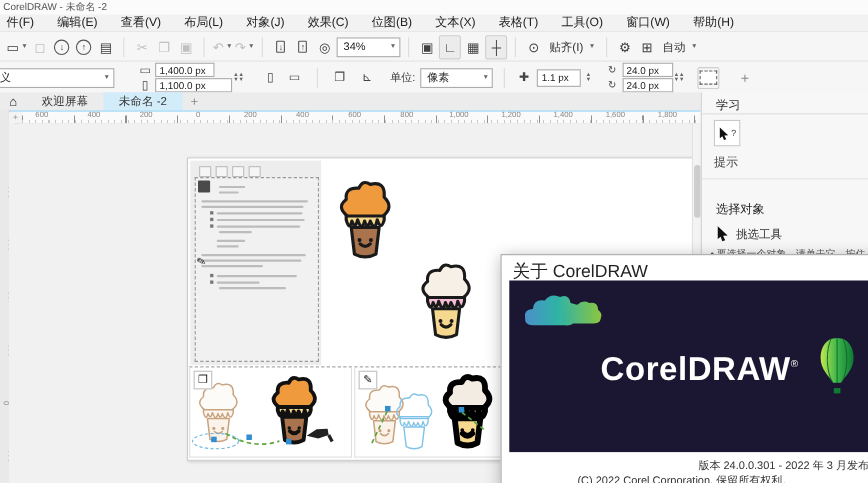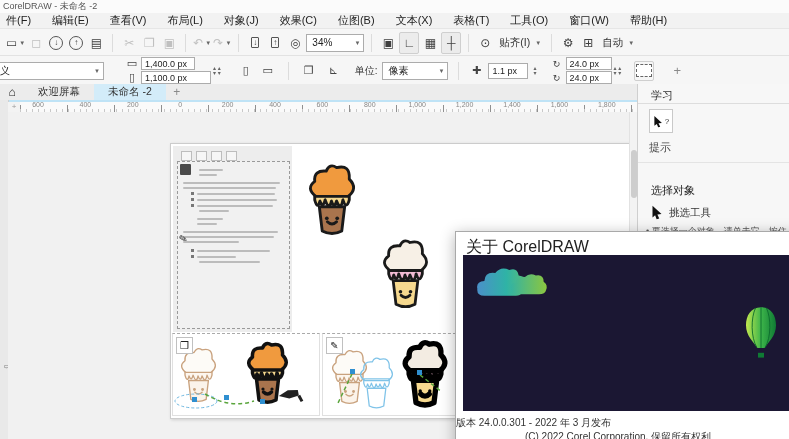--- a/index.html
+++ b/index.html
@@ -75,21 +75,21 @@
 #section-label{position:absolute;left:13px;top:99px;font-size:11px;color:#222}
 #picktool-row{position:absolute;left:13px;top:121px;display:flex;align-items:center;gap:6px;font-size:10.5px;color:#333}
 #tip{position:absolute;left:8px;top:141px;width:142px;font-size:9px;color:#555;line-height:12px}
 #tip:before{content:"• ";color:#555}
 
 #dialog{left:455px;top:231px;width:370px;height:235px;background:#fff;border:1px solid #a9a9a9;box-shadow:0 3px 14px rgba(0,0,0,.3);z-index:10}
 #dlg-title{position:absolute;left:10px;top:5px;font-size:16px;color:#222}
 #dlg-art{position:absolute;left:7px;top:23px;width:363px;height:156px;background:#1b1733;overflow:hidden}
 #brand{position:absolute;left:83px;top:64px;font-size:30px;font-weight:700;color:#fff;letter-spacing:.5px;font-family:"Liberation Sans","DejaVu Sans",sans-serif}
 #brand sup{font-size:9px;font-weight:400}
-#dlg-version{position:absolute;left:0;top:184px;width:334px;text-align:left;font-size:10px;color:#333}
+#dlg-version{position:absolute;left:0;top:184px;width:334px;text-align:right;font-size:10px;color:#333}
 #dlg-copy{position:absolute;left:0;top:198px;width:334px;text-align:center;font-size:10px;color:#333}
 svg{display:block}
 </style>
 </head>
 <body>
 
 <div class="abs" id="titlebar">CorelDRAW - 未命名 -2</div>
 <div class="abs" id="menubar">
     <span class="menu-item">件(F)</span>
     <span class="menu-item">编辑(E)</span>
@@ -461,20 +461,21 @@
             <stop offset="1" stop-color="#59bd7a"></stop>
           </linearGradient>
         <linearGradient id="cg2" x1="0" y1="0" x2="1" y2="0">
             <stop offset="0" stop-color="#35b3a0"></stop>
             <stop offset="1" stop-color="#8cc63f"></stop>
           </linearGradient>
       </defs>
       <path d="M12,40 Q2,40 3,31 Q1,22 12,21 Q13,9 26,11 Q33,2 44,7 Q54,3 56,14 Q66,15 64,25 Q68,33 60,36 Q58,41 50,40 Z" fill="url(#cg1)"></path>
       <path d="M52,38 Q45,38 46,31 Q44,24 52,23 Q54,14 64,16 Q70,10 78,14 Q88,12 88,22 Q94,26 91,33 Q90,38 82,38 Z" fill="url(#cg2)"></path>
     </svg>
+    <div id="brand"><span>CorelDRAW</span><sup>®</sup></div>
     <svg style="position:absolute;left:280px;top:38px" width="36" height="86" viewBox="0 0 60 100">
       <defs>
           <linearGradient id="bg1" x1="0" y1="0" x2="1" y2="0">
             <stop offset="0" stop-color="#c3e84f"></stop>
             <stop offset="0.5" stop-color="#3db54a"></stop>
             <stop offset="1" stop-color="#0f7a34"></stop>
           </linearGradient>
         </defs>
       <path d="M30,2 C13,2 5,16 5,32 C5,50 18,60 24,70 L36,70 C42,60 55,50 55,32 C55,16 47,2 30,2 Z" fill="url(#bg1)"></path>
       <path d="M21,3 C13,20 13,52 23,69 M39,3 C47,20 47,52 37,69 M30,2 L30,70" fill="none" stroke="#0c6b2d" stroke-width="1.5"></path>

